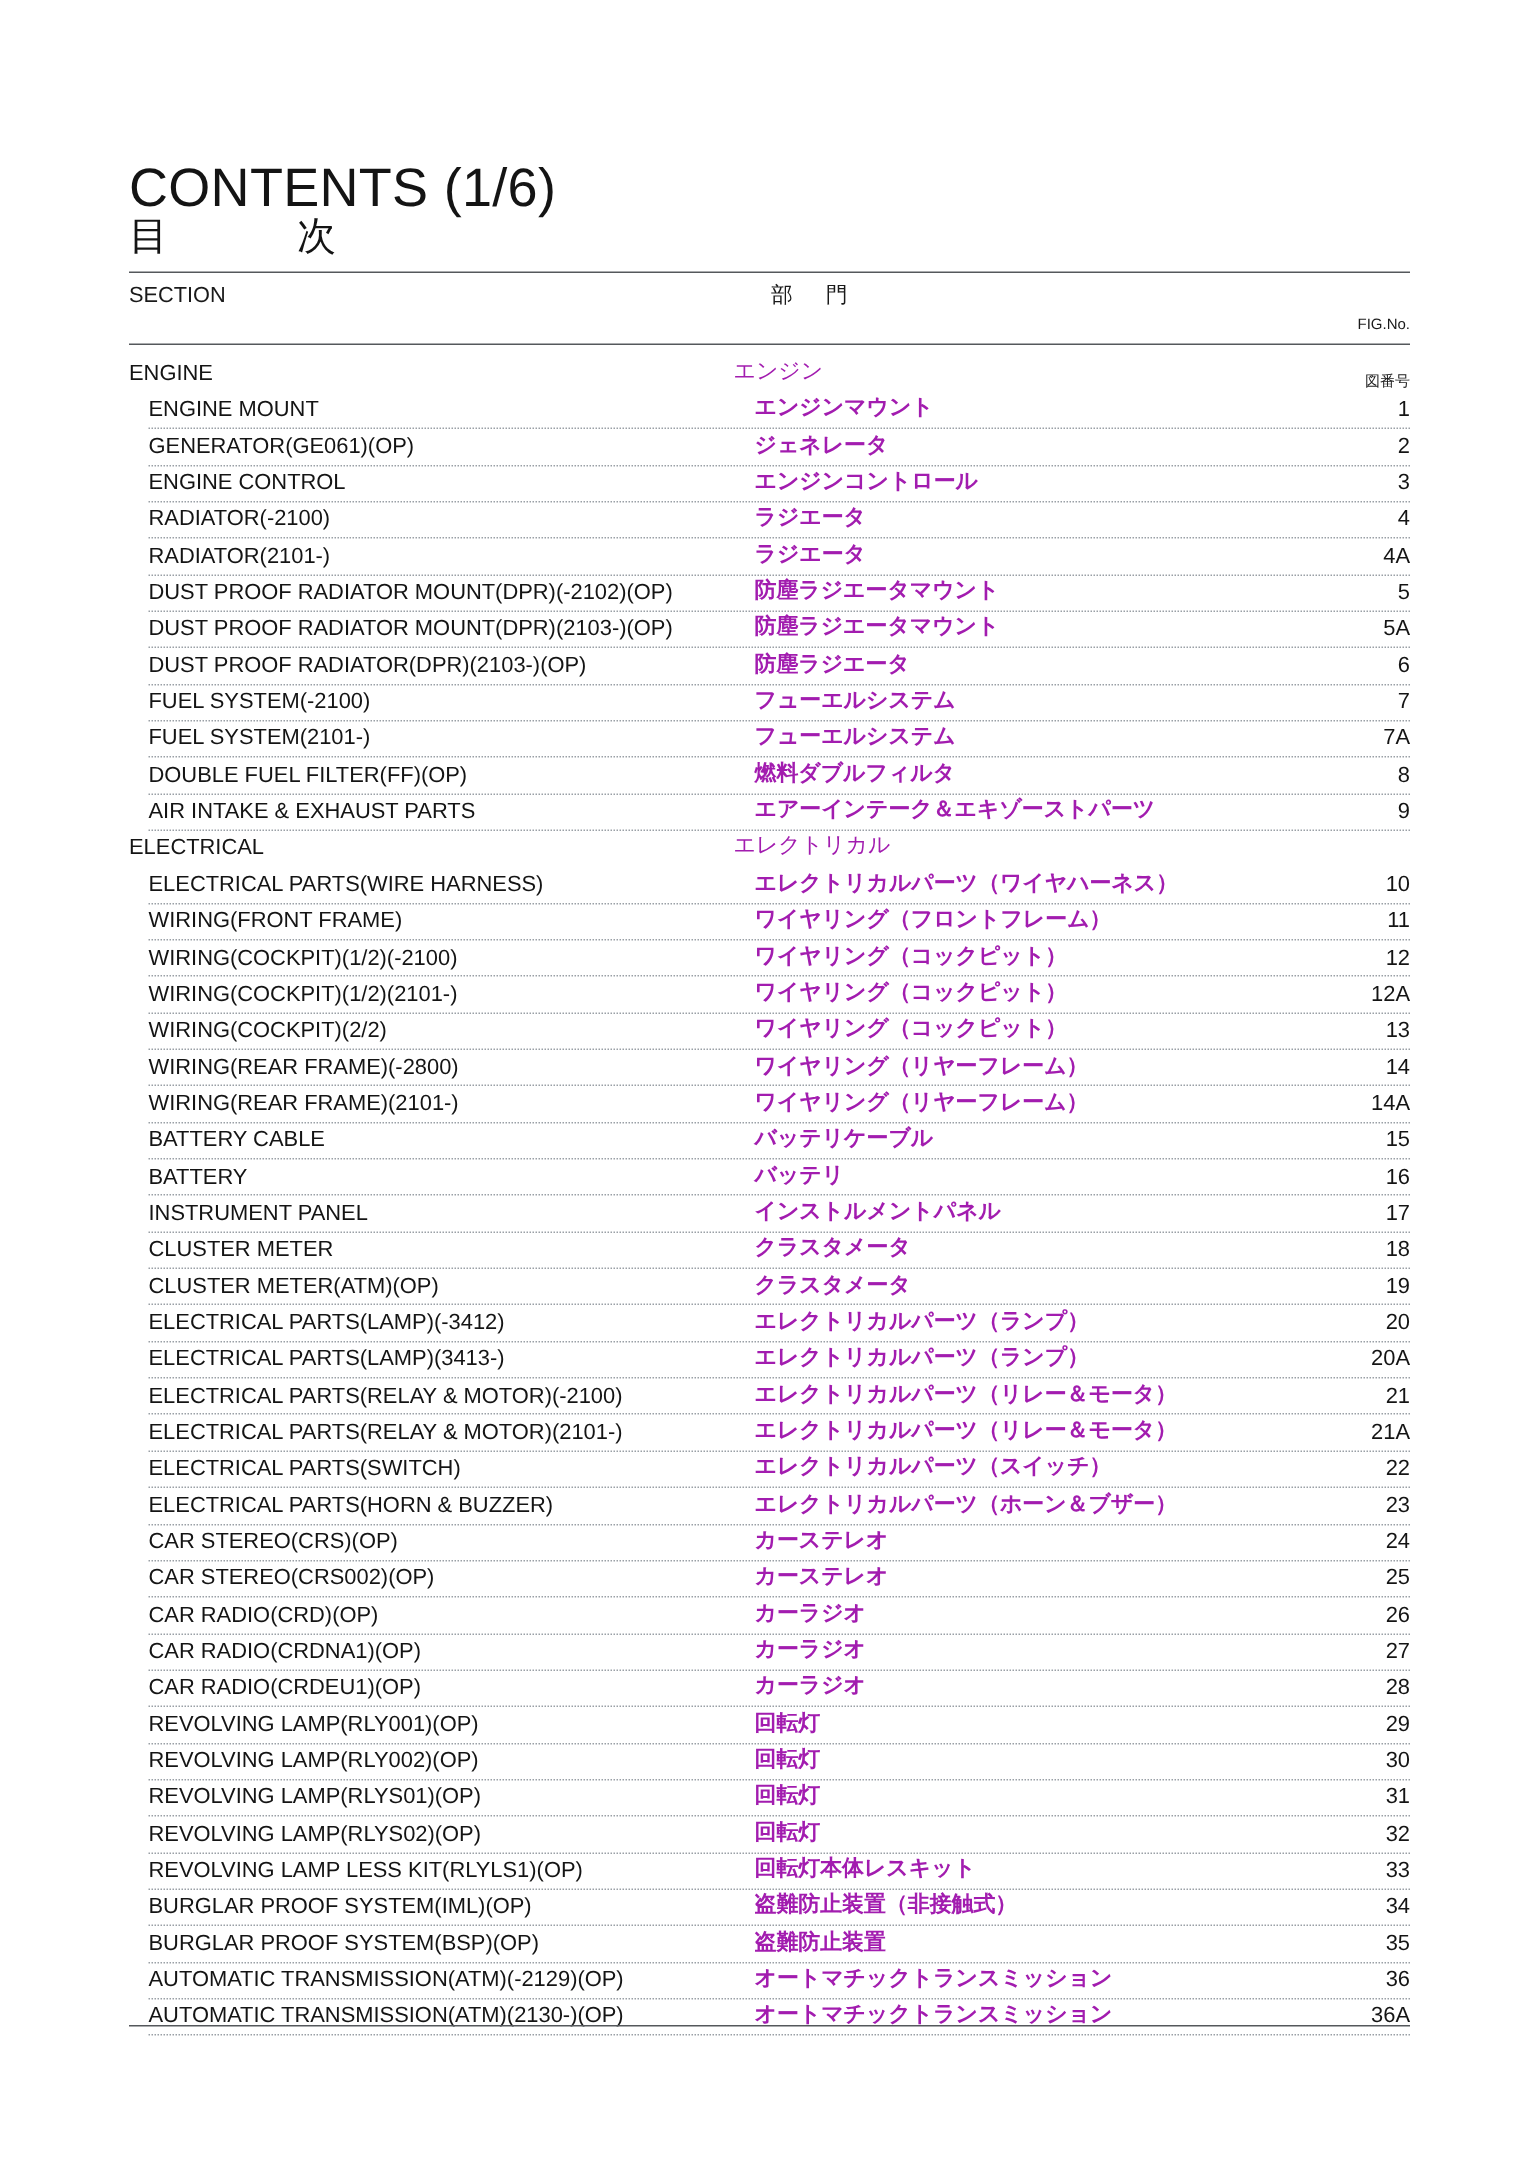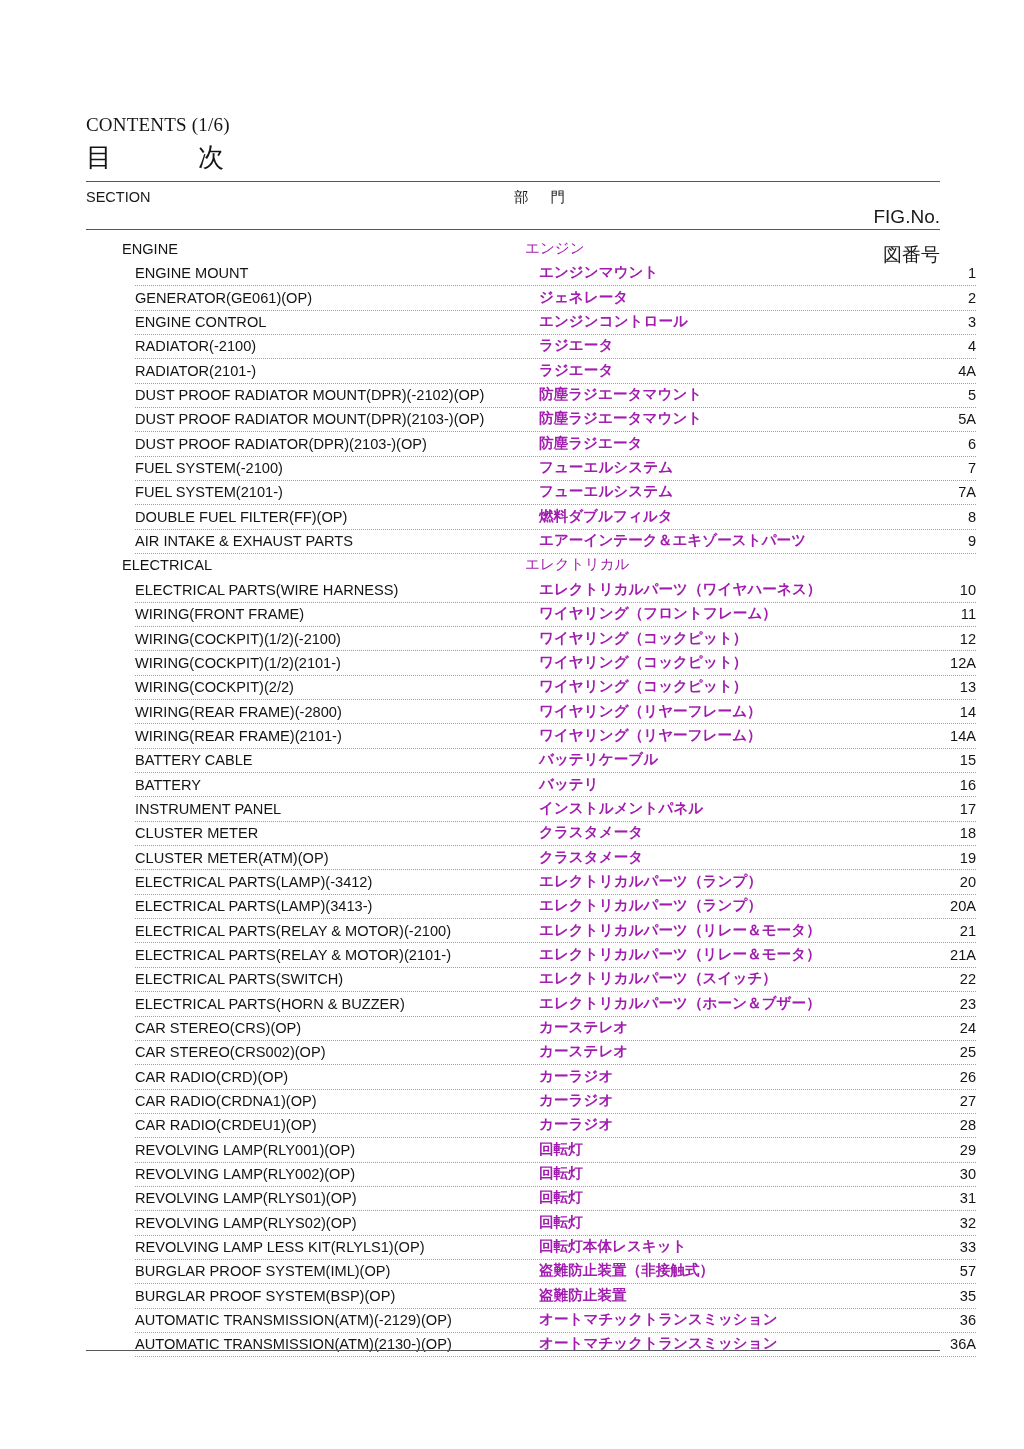--- a/index.html
+++ b/index.html
@@ -23,26 +23,25 @@
   }
 
   
   .title-block {
     position: absolute;
     left: 86px;
     top: 110px;
     width: 860px;
   }
   .title-en {
-    font-size: 19px;
+    font-size: 36px;
     letter-spacing: 0.2px;
     line-height: 30px;
     color: #141414;
     white-space: pre;
-    font-family: Liberation Serif, serif;
   }
   .title-ja {
     margin-top: 2px;
     font-size: 26px;
     line-height: 30px;
     color: #141414;
     display: flex;
     white-space: pre;
   }
   .title-ja .ja-1 { display: inline-block; }
@@ -83,33 +82,32 @@
     font-size: 14.5px;
     line-height: 19px;
     white-space: pre;
   }
   .ch-ja .sp { display: inline-block; width: 22px; }
   .ch-fig {
     position: absolute;
     right: 0;
     top: 0;
     text-align: right;
-    font-size: 19px;
+    font-size: 10px;
     line-height: 19px;
     white-space: pre;
   }
   .ch-fig .l2 { display: block; }
 
   
   .toc {
     position: absolute;
     left: 86px;
     top: 238px;
     width: 854px;
-    margin-left: 36px;
   }
   .row {
     position: relative;
     height: 24.35px;
     display: block;
   }
   .row .en {
     position: absolute;
     left: 0;
     top: 2px;
@@ -423,21 +421,21 @@
       </div>
       <div class="row item">
         <span class="en">REVOLVING LAMP LESS KIT(RLYLS1)(OP)</span>
         <span class="ja">回転灯本体レスキット</span>
         <span class="fig">33</span>
         <span class="leader"></span>
       </div>
       <div class="row item">
         <span class="en">BURGLAR PROOF SYSTEM(IML)(OP)</span>
         <span class="ja">盗難防止装置（非接触式）</span>
-        <span class="fig">57</span>
+        <span class="fig">34</span>
         <span class="leader"></span>
       </div>
       <div class="row item">
         <span class="en">BURGLAR PROOF SYSTEM(BSP)(OP)</span>
         <span class="ja">盗難防止装置</span>
         <span class="fig">35</span>
         <span class="leader"></span>
       </div>
       <div class="row item">
         <span class="en">AUTOMATIC TRANSMISSION(ATM)(-2129)(OP)</span>

